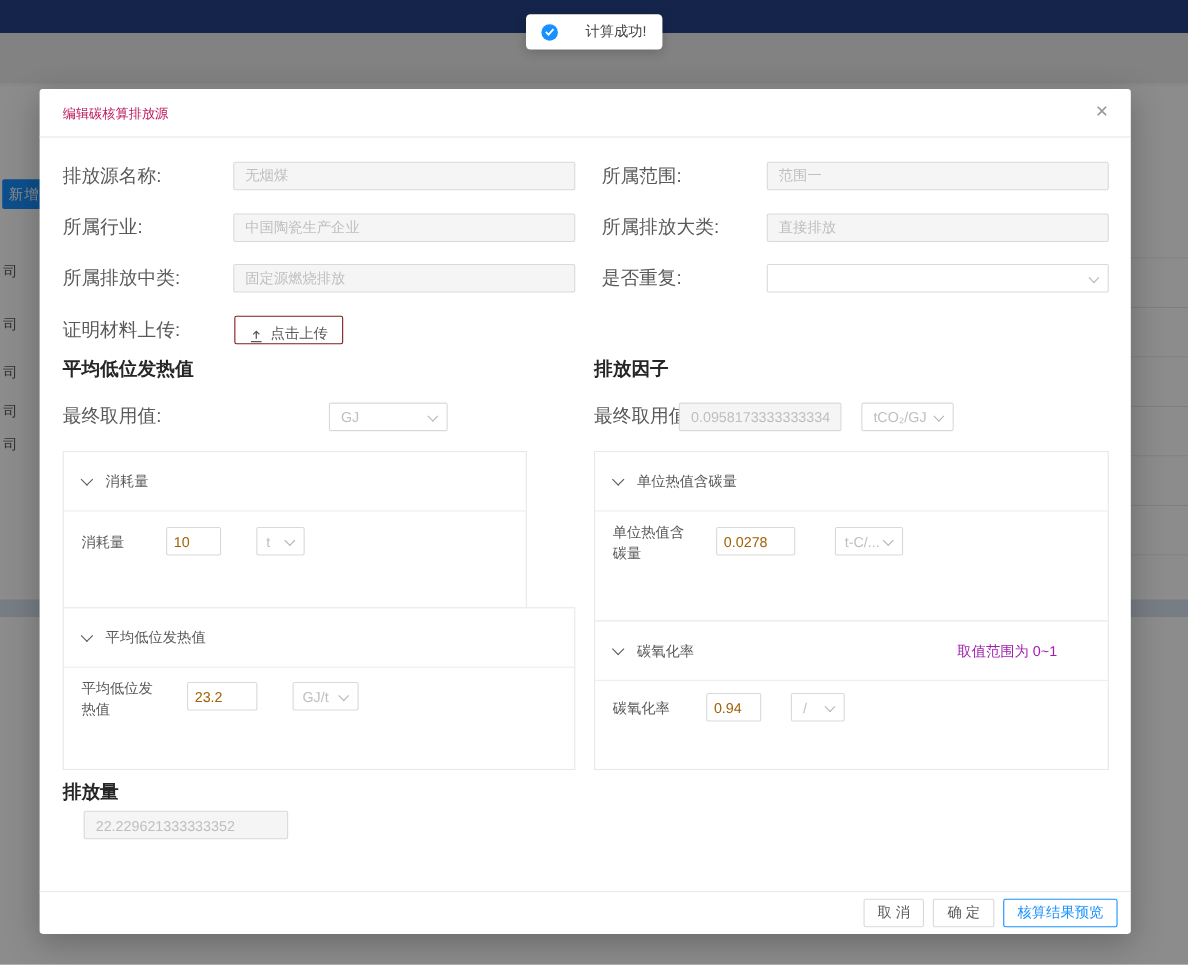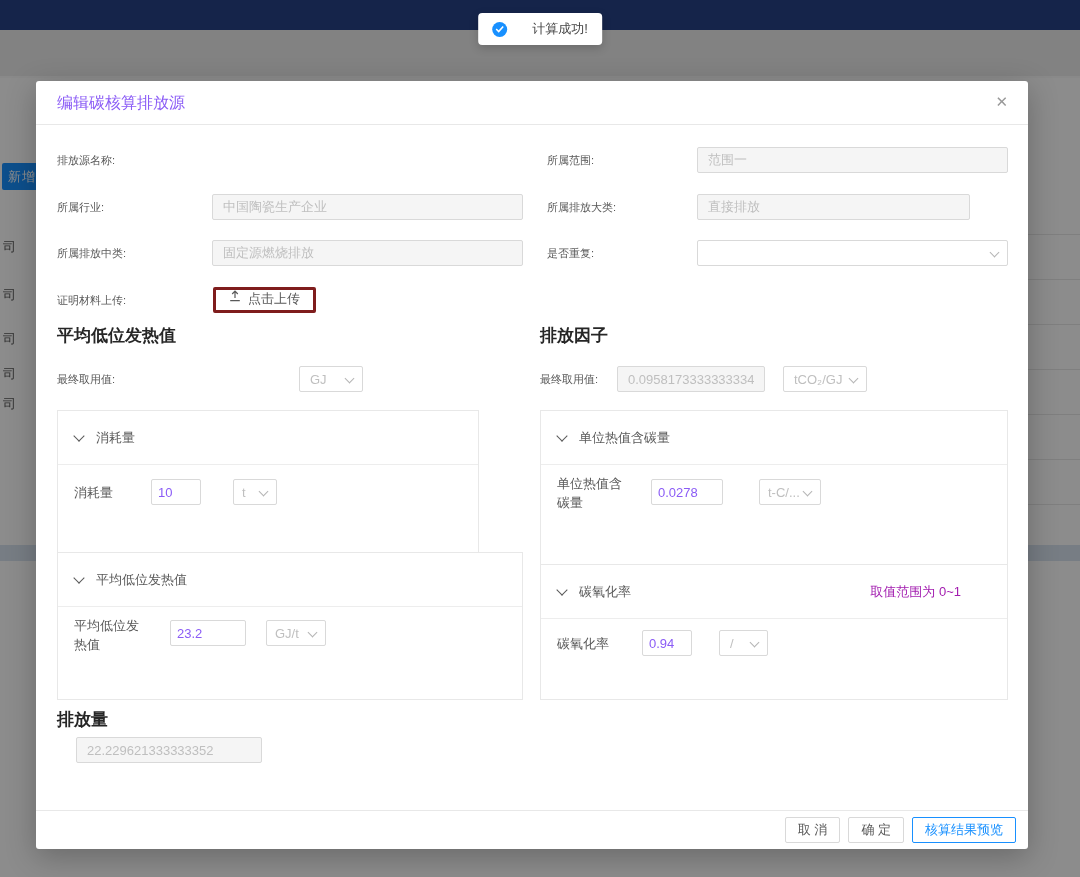--- a/index.html
+++ b/index.html
@@ -27,36 +27,36 @@
   .toast { position:absolute; left:50%; top:13px; transform:translateX(-50%); z-index:20; background:#fff;
            border-radius:4px; box-shadow:0 3px 10px rgba(0,0,0,.18); padding:7px 14px; display:flex;
            align-items:center; gap:25px; }
   .toast-icon { width:15px; height:15px; border-radius:50%; background:#1890ff; display:flex; align-items:center; justify-content:center; flex:none; }
   .toast-msg { font-size:13px; color:#454545; white-space:nowrap; }
 
   
   .modal { position:absolute; left:36px; top:81px; width:992px; height:768px; background:#fff; border-radius:3px;
            box-shadow:0 8px 30px rgba(0,0,0,.25); z-index:10; }
   .m-header { position:absolute; left:0; top:0; right:0; height:44px; border-bottom:1px solid #e8e8e8; }
-  .m-title { position:absolute; left:21px; top:0; line-height:44px; font-size:16px; color:#8b5cf6; font-weight:500; }
+  .m-title { position:absolute; left:21px; top:0; line-height:44px; font-size:12px; color:#be185d; font-weight:500; }
   .m-close { position:absolute; right:20px; top:13px; font-size:15px; color:#999; cursor:pointer; line-height:16px; }
 
-  .f-label { position:absolute; font-size:11px; color:#595959; line-height:26px; white-space:nowrap; }
+  .f-label { position:absolute; font-size:17px; color:#595959; line-height:26px; white-space:nowrap; }
   .f-input { position:absolute; height:26px; border:1px solid #d9d9d9; border-radius:2px; font-size:13px;
-             color:#8b5cf6; padding:0 10px; background:#fff; font-family:inherit; outline:none; }
+             color:#a16207; padding:0 10px; background:#fff; font-family:inherit; outline:none; }
   .f-input:disabled { background:#f5f5f5; color:#bfbfbf; }
   .n-input { padding:0 6px; text-align:left; }
 
   .sel { position:absolute; height:26px; background:#fff; border:1px solid #d9d9d9; border-radius:2px;
          display:flex; align-items:center; padding:0 20px 0 10px; font-size:13px; color:#bfbfbf; white-space:nowrap; }
   .chev { position:absolute; right:9px; top:8px; width:7px; height:7px; border-right:1.3px solid #b5b5b5;
           border-bottom:1.3px solid #b5b5b5; transform:rotate(45deg); }
 
-  .upload-btn { position:absolute; height:26px; background:#fff; border:3px solid #7f1d1d; border-radius:2px;
-                display:inline-flex; align-items:flex-start; gap:7px; padding:0 13px; font-size:13px; color:#595959;
+  .upload-btn { position:absolute; height:26px; background:#fff; border:1px solid #7f1d1d; border-radius:2px;
+                display:inline-flex; align-items:flex-end; gap:7px; padding:0 13px; font-size:13px; color:#595959;
                 cursor:pointer; font-family:inherit; }
 
   .sec-title { position:absolute; font-size:17px; font-weight:bold; color:#262626; }
 
   .panel { position:absolute; border:1px solid #e8e8e8; background:#fff; }
   .p-header { position:relative; height:54px; border-bottom:1px solid #ededed; display:flex; align-items:center;
               padding-left:17px; gap:13px; cursor:pointer; }
   .p-chev { width:8px; height:8px; border-right:1.5px solid #595959; border-bottom:1.5px solid #595959;
             transform:rotate(45deg); margin-top:-4px; flex:none; }
   .p-title { font-size:13px; color:#595959; }
@@ -110,27 +110,28 @@
   </div>
 
   <div class="modal">
 
     <div class="m-header">
       <span class="m-title">编辑碳核算排放源</span>
       <span class="m-close">✕</span>
     </div>
 
     <span class="f-label" style="left:21px;top:66px">排放源名称:</span>
+    <input class="f-input" style="left: 176px; top: 66px; width: 311px;" disabled="" value="无烟煤">
     <span class="f-label" style="left:511px;top:66px">所属范围:</span>
     <input class="f-input" style="left: 661px; top: 66px; width: 311px;" disabled="" value="范围一">
 
     <span class="f-label" style="left:21px;top:113px">所属行业:</span>
     <input class="f-input" style="left: 176px; top: 113px; width: 311px;" disabled="" value="中国陶瓷生产企业">
     <span class="f-label" style="left:511px;top:113px">所属排放大类:</span>
-    <input class="f-input" style="left: 661px; top: 113px; width: 273px;" disabled="" value="直接排放">
+    <input class="f-input" style="left: 661px; top: 113px; width: 311px;" disabled="" value="直接排放">
 
     <span class="f-label" style="left:21px;top:159px">所属排放中类:</span>
     <input class="f-input" style="left: 176px; top: 159px; width: 311px;" disabled="" value="固定源燃烧排放">
     <span class="f-label" style="left:511px;top:159px">是否重复:</span>
     <div class="sel" style="left:661px;top:159px;width:311px">
       <span></span>
       <span class="chev"></span>
     </div>
 
     <span class="f-label" style="left:21px;top:206px">证明材料上传:</span>
@@ -138,21 +139,21 @@
       <span style="display:flex">
         <svg width="12" height="12" viewBox="0 0 12 12">
             <path d="M6 1.5 L6 8 M3.2 4 L6 1.2 L8.8 4 M1.2 10.6 L10.8 10.6" fill="none" stroke="#595959" stroke-width="1.2"></path>
           </svg>
       </span>
       <span>点击上传</span>
     </button>
 
     <span class="sec-title" style="left:21px;top:243px">平均低位发热值</span>
     <span class="f-label" style="left:21px;top:285px">最终取用值:</span>
-    <div class="sel" style="left:263px;top:285px;width:64px">
+    <div class="sel" style="left:263px;top:285px;width:108px">
       <span>GJ</span>
       <span class="chev"></span>
     </div>
 
     <span class="sec-title" style="left:504px;top:243px">排放因子</span>
     <span class="f-label" style="left:504px;top:285px">最终取用值:</span>
     <input class="f-input" style="left: 581px; top: 285px; width: 148px;" disabled="" value="0.09581733333333341">
     <div class="sel" style="left:747px;top:285px;width:84px">
       <span>tCO₂/GJ</span>
       <span class="chev"></span>
@@ -173,21 +174,21 @@
       </div>
     </div>
 
     <div class="panel" style="left:21px;top:471px;width:466px;height:148px">
       <div class="p-header">
         <span class="p-chev"></span>
         <span class="p-title">平均低位发热值</span>
       </div>
       <div class="p-body">
         <span class="p-label" style="left:16px;top:9px;width:72px">平均低位发热值</span>
-        <input class="f-input n-input" style="left: 112px; top: 13px; width: 76px;" value="23.2">
+        <input class="f-input n-input" style="left: 112px; top: 13px; width: 64px;" value="23.2">
         <div class="sel" style="left:208px;top:13px;width:60px;padding-left:8px">
           <span>GJ/t</span>
           <span class="chev"></span>
         </div>
       </div>
     </div>
 
     <div class="panel" style="left:504px;top:329px;width:468px;height:155px">
       <div class="p-header">
         <span class="p-chev"></span>

